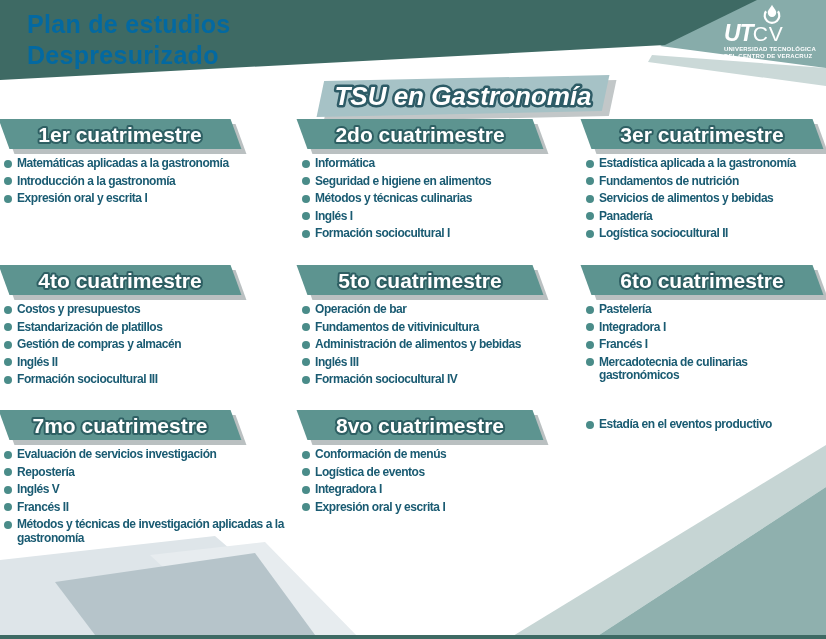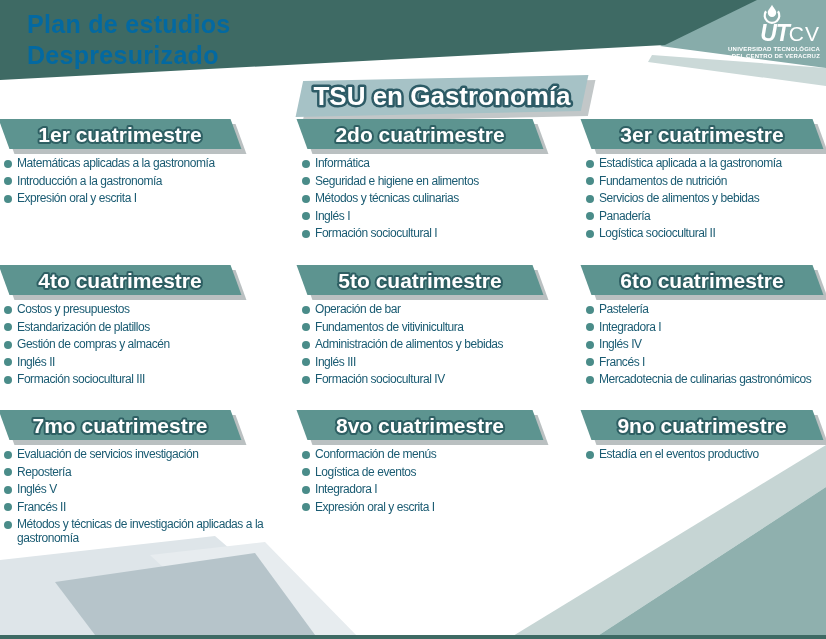--- a/index.html
+++ b/index.html
@@ -5,29 +5,29 @@
   html,body{margin:0;padding:0;background:#fff;}
   #stage{position:relative;width:826px;height:639px;overflow:hidden;background:#fff;
          font-family:"Liberation Sans",sans-serif;}
   #bg-decor{position:absolute;left:0;top:0;z-index:0;}
 
   
   .header-title{position:absolute;left:27px;top:9px;z-index:3;color:#0369a1;
       font-weight:700;font-size:25px;line-height:31px;letter-spacing:.3px;}
 
   
-  .logo{position:absolute;top:3px;right:6px;width:96px;z-index:3;text-align:right;color:#fff;}
+  .logo{position:absolute;top:3px;right:6px;width:96px;z-index:3;text-align:left;color:#fff;}
   .logo-flame{display:block;margin:0 auto;}
   .logo-acronym{line-height:20px;margin-top:-2px;}
   .logo-acronym .ut{font-style:italic;font-weight:700;font-size:23px;letter-spacing:-1px;}
   .logo-acronym .cv{font-weight:400;font-size:21px;letter-spacing:1px;}
   .logo-caption{font-size:6px;line-height:7px;letter-spacing:.2px;font-weight:700;}
 
   
-  .tsu-banner{position:absolute;left:300px;top:78px;width:284px;height:36px;z-index:2;}
+  .tsu-banner{position:absolute;left:321px;top:78px;width:284px;height:36px;z-index:2;font-style:italic;}
   .tsu-shadow,.tsu-bg{position:absolute;inset:0;transform:skewX(-13deg) rotate(-1.2deg);}
   .tsu-shadow{background:#c2c7c8;transform:translate(7px,5px) skewX(-13deg) rotate(-1.2deg);}
   .tsu-bg{background:#a6c2c6;}
   .tsu-label-svg{position:absolute;inset:0;width:100%;height:100%;overflow:visible;}
   .tsu-text{font-family:"Liberation Sans",sans-serif;font-weight:700;font-size:26px;
       fill:#fff;stroke:#2d5b66;stroke-width:5px;paint-order:stroke;stroke-linejoin:round;}
 
   
   #terms-grid{position:absolute;left:0;top:119px;width:750px;z-index:2;display:grid;
       grid-template-columns:298px 284px 244px;grid-template-rows:146px 145px auto;}
@@ -36,21 +36,21 @@
   .term:nth-child(3n+2) .term-banner{width:236px;}
   .term-banner-shadow,.term-banner-bg{position:absolute;inset:0;transform:skewX(20deg);}
   .term-banner-shadow{background:#b3b9ba;transform:translate(5px,5px) skewX(20deg);opacity:.9;}
   .term-banner-bg{background:#5d9490;}
   .term-banner-labelwrap{position:absolute;inset:0;width:100%;height:100%;overflow:visible;}
   .term-banner-text{font-family:"Liberation Sans",sans-serif;font-weight:700;font-size:21px;
       fill:#fff;stroke:#2e5f63;stroke-width:4px;paint-order:stroke;stroke-linejoin:round;}
 
   .course-list{list-style:none;margin:8px 0 0 4px;padding:0 4px 0 0;}
   .course-item{position:relative;padding-left:13px;margin:0 0 4px 0;
-      font-weight:400;font-size:12px;line-height:13.5px;letter-spacing:-.45px;color:#1a5b72;}
+      font-weight:700;font-size:12px;line-height:13.5px;letter-spacing:-.45px;color:#1a5b72;}
   .bullet{position:absolute;left:0;top:2.5px;width:8px;height:8px;border-radius:50%;
       background:#4a8c89;}
 </style>
 </head>
 <body>
 
 <div id="stage">
 
   <svg id="bg-decor" width="826" height="639" viewBox="0 0 826 639">
 
@@ -180,21 +180,20 @@
     <div class="term-banner">
       <div class="term-banner-shadow"></div>
       <div class="term-banner-bg"></div>
       <svg class="term-banner-labelwrap">
         <text class="term-banner-text" x="50%" y="23" text-anchor="middle">6to cuatrimestre</text>
       </svg>
     </div>
     <ul class="course-list">
           <li class="course-item"><span class="bullet"></span><span class="course-text">Pastelería</span></li>
           <li class="course-item"><span class="bullet"></span><span class="course-text">Integradora I</span></li>
-          <li class="course-item"><span class="bullet"></span><span class="course-text">Inglés IV</span></li>
           <li class="course-item"><span class="bullet"></span><span class="course-text">Francés I</span></li>
           <li class="course-item"><span class="bullet"></span><span class="course-text">Mercadotecnia de culinarias gastronómicos</span></li>
         </ul>
   </section>
 
   <section class="term">
     <div class="term-banner">
       <div class="term-banner-shadow"></div>
       <div class="term-banner-bg"></div>
       <svg class="term-banner-labelwrap">
@@ -220,25 +219,18 @@
     </div>
     <ul class="course-list">
           <li class="course-item"><span class="bullet"></span><span class="course-text">Conformación de menús</span></li>
           <li class="course-item"><span class="bullet"></span><span class="course-text">Logística de eventos</span></li>
           <li class="course-item"><span class="bullet"></span><span class="course-text">Integradora I</span></li>
           <li class="course-item"><span class="bullet"></span><span class="course-text">Expresión oral y escrita I</span></li>
         </ul>
   </section>
 
   <section class="term">
-    <div class="term-banner">
-      <div class="term-banner-shadow"></div>
-      <div class="term-banner-bg"></div>
-      <svg class="term-banner-labelwrap">
-        <text class="term-banner-text" x="50%" y="23" text-anchor="middle">9no cuatrimestre</text>
-      </svg>
-    </div>
     <ul class="course-list">
           <li class="course-item"><span class="bullet"></span><span class="course-text">Estadía en el eventos productivo</span></li>
         </ul>
   </section>
 </div>
 </div>
 
 </body></html>

